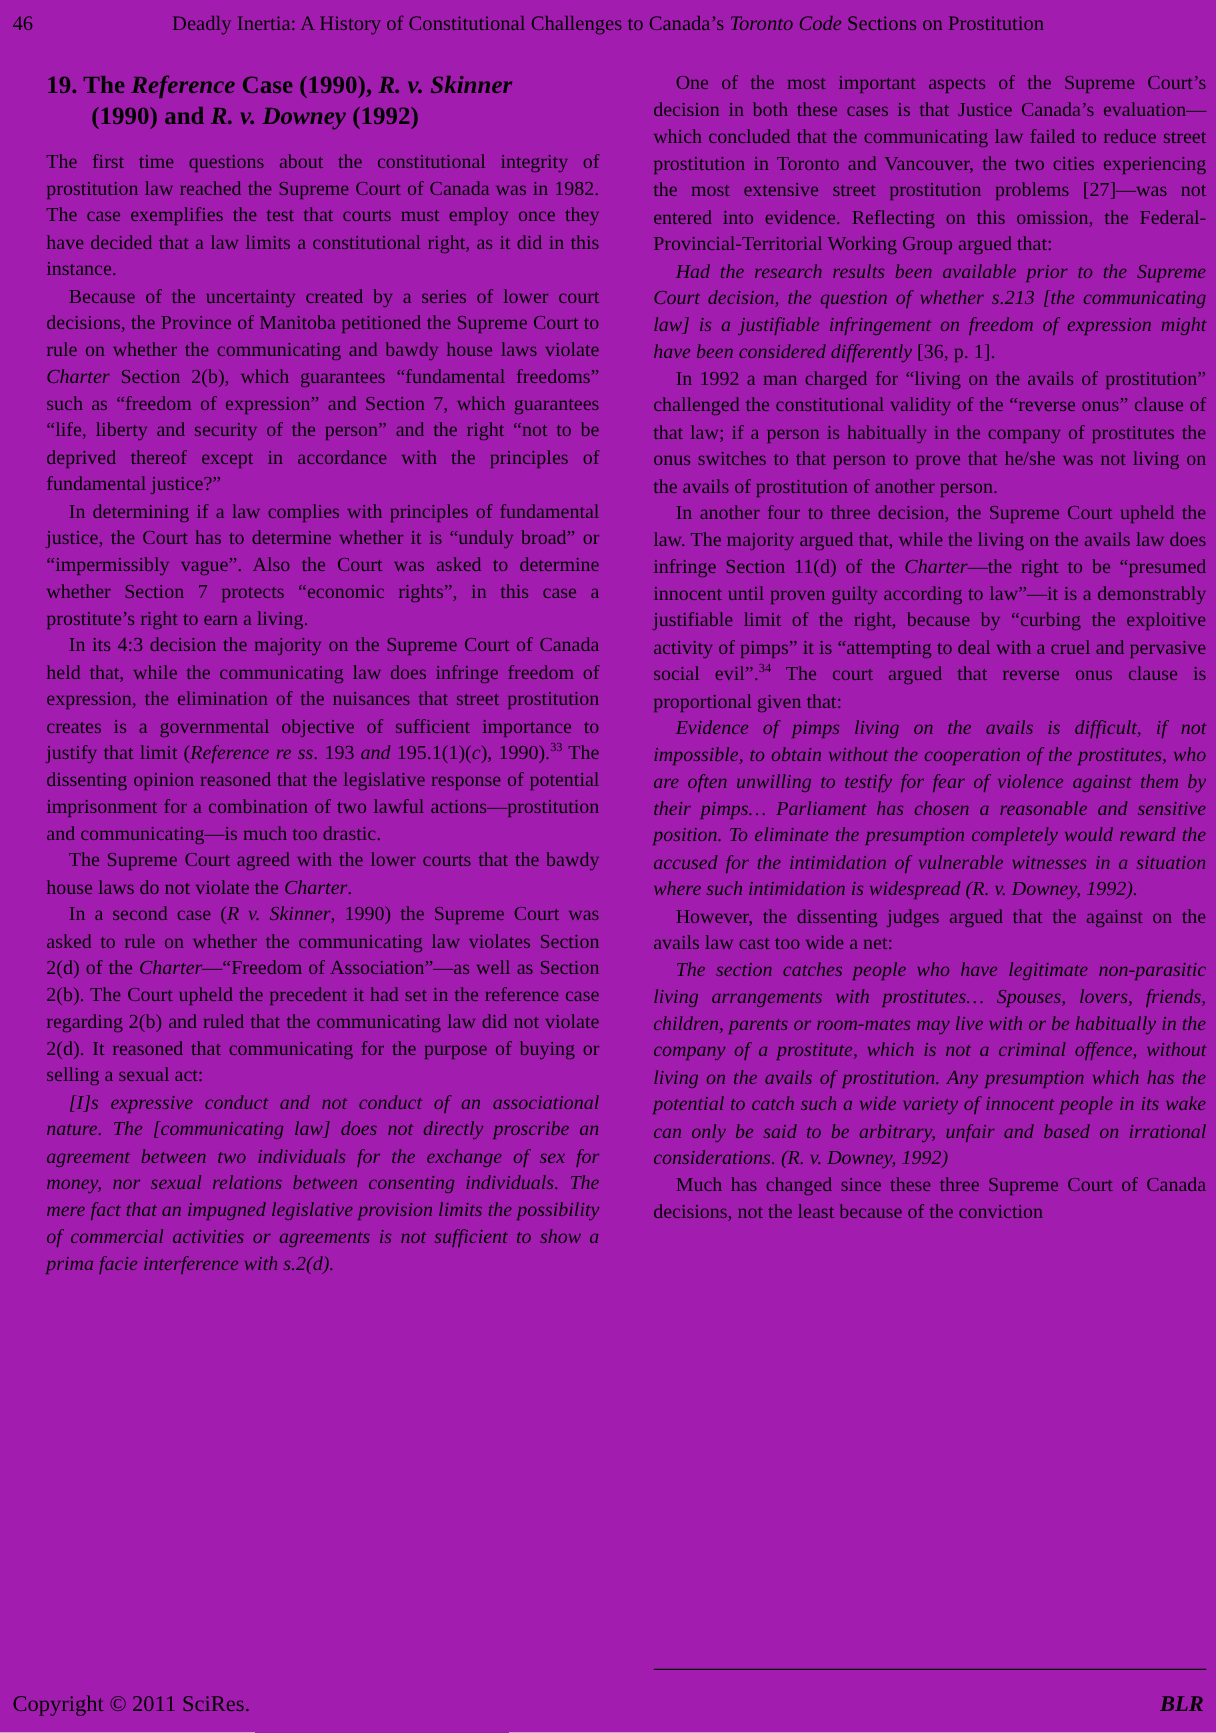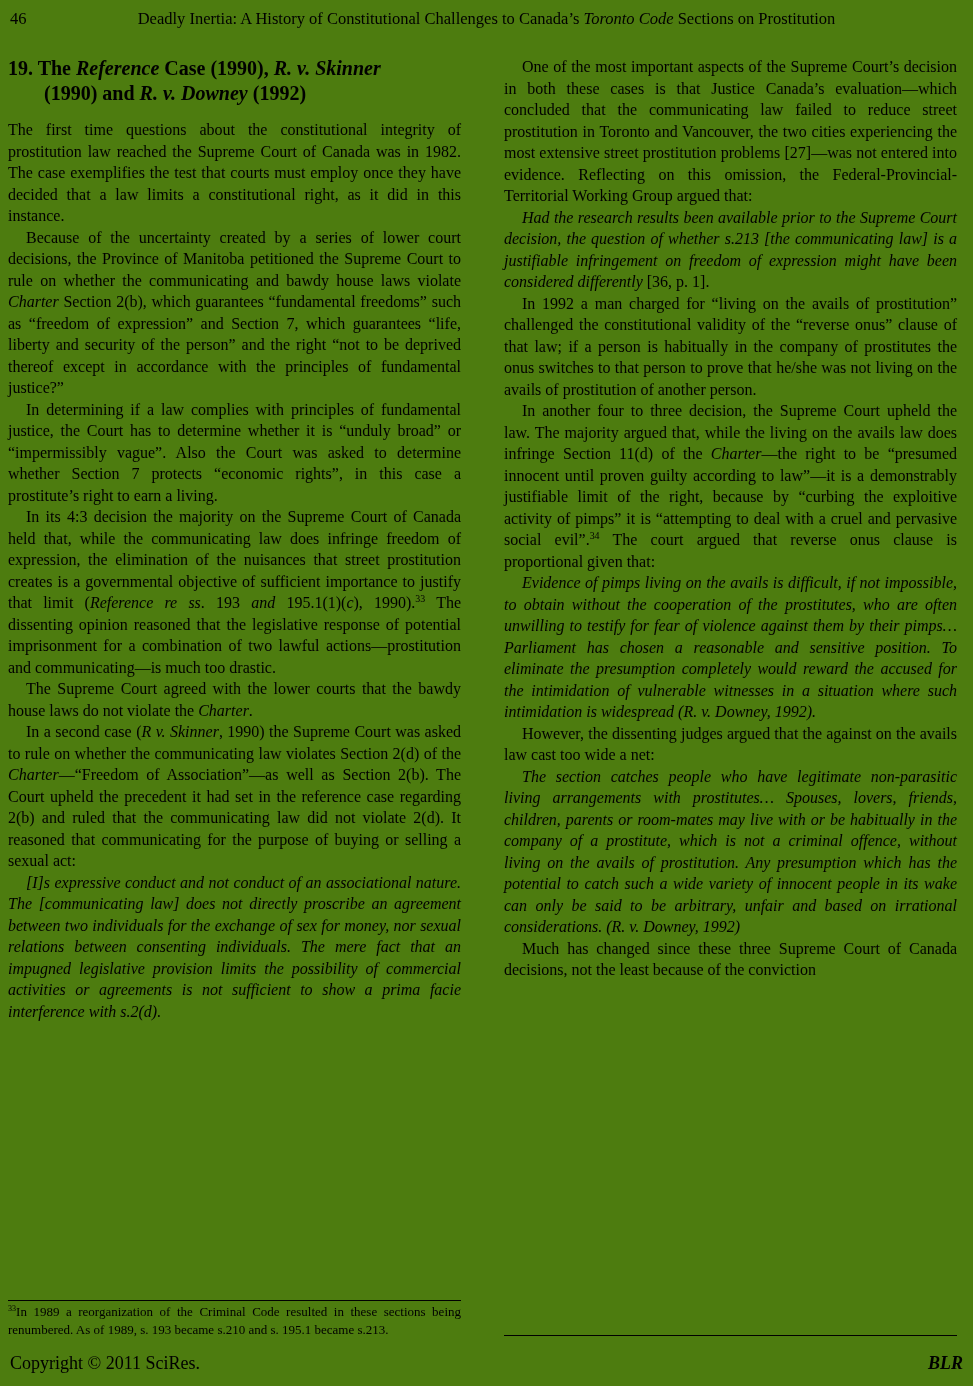--- a/index.html
+++ b/index.html
@@ -1,40 +1,41 @@
 <!DOCTYPE html>
 <html><head>
 <meta charset="utf-8">
 <style>
   html,body { margin:0; padding:0; background:#ffffff; }
   .page {
     position:relative;
     width:973px; height:1386px;
     box-sizing:border-box;
-    background:#4d7c0f;
+    background:#a21caf;
     color:#000000;
     font-family:"Liberation Serif", serif;
     padding:8px 8px 12px 8px;
     display:flex; flex-direction:column;
     overflow:hidden;
   }
   .pg-header {
     position:relative;
     font-size:16.5px;
     line-height:22px;
     height:22px;
     flex:0 0 auto;
   }
   .pg-num { position:absolute; left:2px; top:0; }
   .run-title { text-align:center; }
   .cols {
     display:flex;
     gap:43px;
     flex:1 1 auto;
     min-height:0;
+    margin-left:29px;
   }
   .col {
     width:453px;
     display:flex;
     flex-direction:column;
   }
   .col-right { padding-top:26px; }
   .section-heading {
     font-size:20px;
     font-weight:bold;
@@ -89,24 +90,20 @@
       <div class="section-heading"><span>19. The </span><span class="it">Reference</span><span> Case (1990), </span><span class="it">R. v. Skinner</span><br><span>(1990) and </span><span class="it">R. v. Downey</span><span> (1992)</span></div>
       <div class="para-wrap">
           <p class="para body"><span>The first time questions about the constitutional integrity of prostitution law reached the Supreme Court of Canada was in 1982. The case exemplifies the test that courts must employ once they have decided that a law limits a constitutional right, as it did in this instance.</span></p>
           <p class="para body indent"><span>Because of the uncertainty created by a series of lower court decisions, the Province of Manitoba petitioned the Supreme Court to rule on whether the communicating and bawdy house laws violate </span><span class="it">Charter</span><span> Section 2(b), which guarantees “fundamental freedoms” such as “freedom of expression” and Section 7, which guarantees “life, liberty and security of the person” and the right “not to be deprived thereof except in accordance with the principles of fundamental justice?”</span></p>
           <p class="para body indent"><span>In determining if a law complies with principles of fundamental justice, the Court has to determine whether it is “unduly broad” or “impermissibly vague”. Also the Court was asked to determine whether Section 7 protects “economic rights”, in this case a prostitute’s right to earn a living.</span></p>
           <p class="para body indent"><span>In its 4:3 decision the majority on the Supreme Court of Canada held that, while the communicating law does infringe freedom of expression, the elimination of the nuisances that street prostitution creates is a governmental objective of sufficient importance to justify that limit (</span><span class="it">Reference re ss</span><span>. 193 </span><span class="it">and</span><span> 195.1(1)(</span><span class="it">c</span><span>), 1990).</span><sup>33</sup><span> The dissenting opinion reasoned that the legislative response of potential imprisonment for a combination of two lawful actions—prostitution and communicating—is much too drastic.</span></p>
           <p class="para body indent"><span>The Supreme Court agreed with the lower courts that the bawdy house laws do not violate the </span><span class="it">Charter</span><span>.</span></p>
           <p class="para body indent"><span>In a second case (</span><span class="it">R v. Skinner</span><span>, 1990) the Supreme Court was asked to rule on whether the communicating law violates Section 2(d) of the </span><span class="it">Charter</span><span>—“Freedom of Association”—as well as Section 2(b). The Court upheld the precedent it had set in the reference case regarding 2(b) and ruled that the communicating law did not violate 2(d). It reasoned that communicating for the purpose of buying or selling a sexual act:</span></p>
           <p class="para quote indent"><span>[I]s expressive conduct and not conduct of an associational nature. The [communicating law] does not directly proscribe an agreement between two individuals for the exchange of sex for money, nor sexual relations between consenting individuals. The mere fact that an impugned legislative provision limits the possibility of commercial activities or agreements is not sufficient to show a prima facie interference with s.2(d).</span></p>
         </div>
-      <div class="footnote-block">
-        <hr class="fn-rule">
-        <p class="footnote"><sup>33</sup><span>In 1989 a reorganization of the Criminal Code resulted in these sections being renumbered. As of 1989, s. 193 became s.210 and s. 195.1 became s.213.</span></p>
-      </div>
     </div>
 
     <div class="col col-right">
       <div class="para-wrap">
           <p class="para body indent"><span>One of the most important aspects of the Supreme Court’s decision in both these cases is that Justice Canada’s evaluation—which concluded that the communicating law failed to reduce street prostitution in Toronto and Vancouver, the two cities experiencing the most extensive street prostitution problems [27]—was not entered into evidence. Reflecting on this omission, the Federal-Provincial-Territorial Working Group argued that:</span></p>
           <p class="para quote indent"><span>Had the research results been available prior to the Supreme Court decision, the question of whether s.213 [the communicating law] is a justifiable infringement on freedom of expression might have been considered differently </span><span class="rm">[36, p. 1].</span></p>
           <p class="para body indent"><span>In 1992 a man charged for “living on the avails of prostitution” challenged the constitutional validity of the “reverse onus” clause of that law; if a person is habitually in the company of prostitutes the onus switches to that person to prove that he/she was not living on the avails of prostitution of another person.</span></p>
           <p class="para body indent"><span>In another four to three decision, the Supreme Court upheld the law. The majority argued that, while the living on the avails law does infringe Section 11(d) of the </span><span class="it">Charter</span><span>—the right to be “presumed innocent until proven guilty according to law”—it is a demonstrably justifiable limit of the right, because by “curbing the exploitive activity of pimps” it is “attempting to deal with a cruel and pervasive social evil”.</span><sup>34</sup><span> The court argued that reverse onus clause is proportional given that:</span></p>
           <p class="para quote indent"><span>Evidence of pimps living on the avails is difficult, if not impossible, to obtain without the cooperation of the prostitutes, who are often unwilling to testify for fear of violence against them by their pimps… Parliament has chosen a reasonable and sensitive position. To eliminate the presumption completely would reward the accused for the intimidation of vulnerable witnesses in a situation where such intimidation is widespread (R. v. Downey, 1992).</span></p>
           <p class="para body indent"><span>However, the dissenting judges argued that the against on the avails law cast too wide a net:</span></p>

